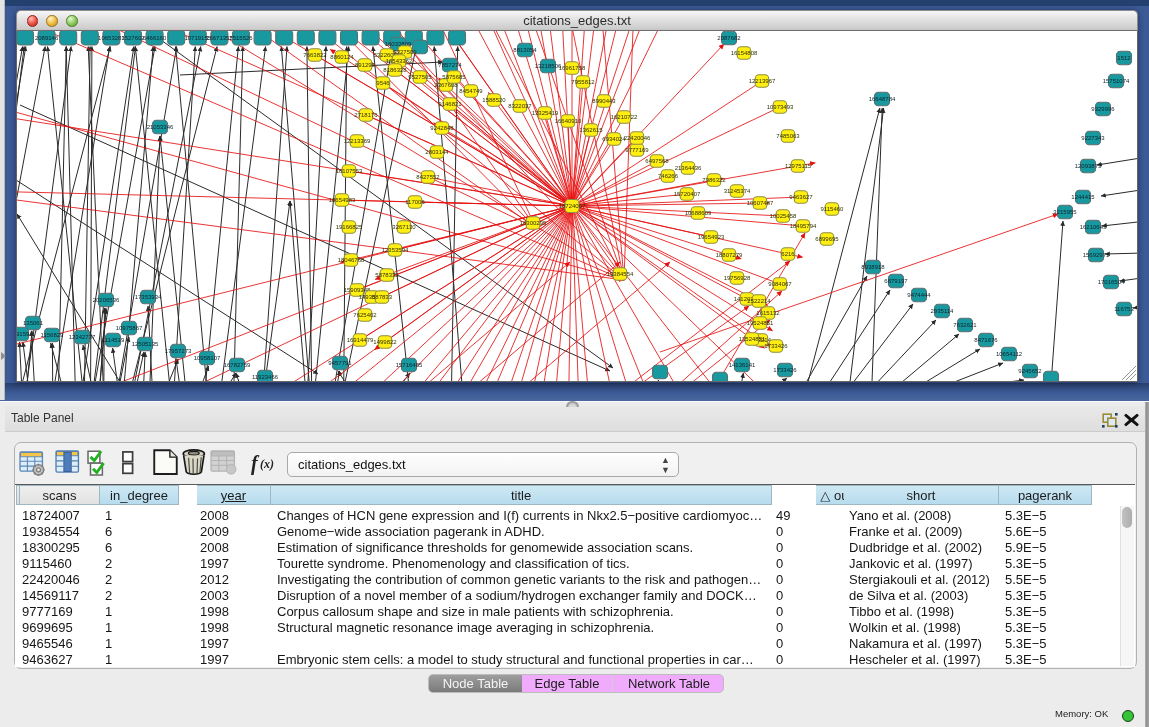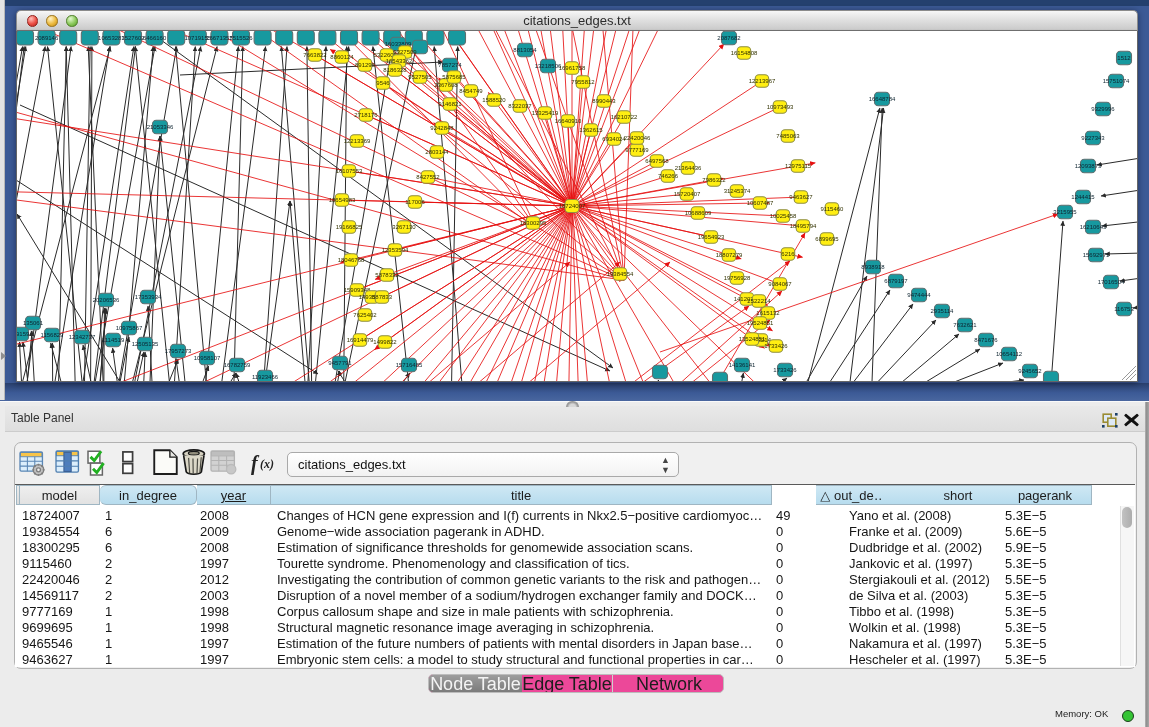--- a/index.html
+++ b/index.html
@@ -27,21 +27,21 @@
 #rstrip { left:1144.5px; top:0px; width:4.5px; height:326.5px; background:linear-gradient(90deg,#b5b5b5,#8f8f8f 40%,#a8a8a8); }
 #toolpanel { left:14px; top:40px; width:1123px; height:227px; background:#f0f0f0; border:1px solid #b2b2b2; border-radius:7px; }
 #combo { left:272px; top:9px; width:392px; height:25px; background:linear-gradient(#ffffff,#f2f2f2); border:1px solid #a9a9a9; border-radius:5px; font-size:13px; color:#111; line-height:23px; padding-left:10px; }
 #combo .arr { position:absolute; right:8px; top:2px; font-size:9px; color:#444; line-height:10px; }
 
 #tbl { left:15px; top:484px; width:1120px; height:182.5px; background:#fff; border-top:1px solid #5a5a5a; }
 .hd { position:absolute; top:485px; height:20px; background:linear-gradient(#cfe8f4,#b7dcee); border:1px solid #9fb6c3; border-left:none; font-size:13px; color:#1c1c1c; text-align:center; line-height:19px; }
 .trow { position:absolute; left:0; width:1149px; height:16.1px; font-size:13px; color:#161616; }
 .trow span { position:absolute; top:1.5px; white-space:nowrap; }
 
-#tabs { left:428px; top:673.5px; width:296px; height:19.5px; background:#ec4899; border:1px solid #bcbcbc; border-radius:5px; overflow:hidden; font-size:18px; }
+#tabs { left:428px; top:673.5px; width:296px; height:19.5px; background:#f0abfc; border:1px solid #bcbcbc; border-radius:5px; overflow:hidden; font-size:13px; }
 #tabs .seg { position:absolute; top:0; height:100%; text-align:center; line-height:18px; color:#1d1d1d; }
 #tseg1 { left:0; width:93px; background:linear-gradient(#9d9d9d,#7b7b7b); color:#f4f4f4 !important; }
 #tseg2 { left:93px; width:91px; border-right:1px solid #cfcfcf; }
 #tseg3 { left:184px; width:112px; }
 #membar { left:1055px; top:708px; width:90px; height:16px; font-size:9.5px; color:#222; }
 #memdot { left:1121.5px; top:709.5px; width:12.5px; height:12.5px; border-radius:50%; background:#35c435; border:1px solid #1d3d1d; }
 .micon { position:absolute; top:11px; }
 </style></head>
 <body>
 <div id="stage">
@@ -652,26 +652,26 @@
  </g>
 
  <text x="236" y="27" font-family="Liberation Serif, serif" font-style="italic" font-weight="bold" font-size="20" fill="#222">f</text>
  <text x="245" y="25" font-family="Liberation Serif, serif" font-style="italic" font-weight="bold" font-size="12" fill="#222">(x)</text>
 </svg>
         <div class="abs" id="combo">citations_edges.txt<span class="arr">▲<br>▼</span></div>
       </div>
  </div>
  <div class="abs" id="tbl"></div>
  <div class="abs hd" style="left:16px;width:4px;background:linear-gradient(#ececec,#dcdcdc);border-left:1px solid #9fb6c3;"></div>
- <div class="abs hd" style="left:20px;width:80px;background:linear-gradient(#efefef,#e2e2e2);">model</div>
- <div class="abs hd" style="left:100px;width:97px;border-radius:6px;">in_degree</div>
+ <div class="abs hd" style="left:20px;width:80px;background:linear-gradient(#efefef,#e2e2e2);">scans</div>
+ <div class="abs hd" style="left:100px;width:79px;">in_degree</div>
  <div class="abs hd" style="left:197px;width:74px;text-decoration:underline;">year</div>
  <div class="abs hd" style="left:271px;width:501px;">title</div>
  <div class="abs hd" style="left:772px;width:72px;text-align:center;padding-left:4px;margin-left:44px;">△ out_de…</div>
- <div class="abs hd" style="left:881px;width:155px;">short</div>
+ <div class="abs hd" style="left:844px;width:155px;">short</div>
  <div class="abs hd" style="left:999px;width:93px;">pagerank</div>
  <div class="trow" style="top:506.0px">
       <span style="left:22px">18724007</span>
       <span style="left:105px">1</span>
       <span style="left:200px">2008</span>
       <span style="left:277px">Changes of HCN gene expression and I(f) currents in Nkx2.5−positive cardiomyoc…</span>
       <span style="left:776px">49</span>
       <span style="left:849px">Yano et al. (2008)</span>
       <span style="left:1005px">5.3E−5</span>
     </div>
@@ -735,21 +735,20 @@
       <span style="left:200px">1998</span>
       <span style="left:277px">Structural magnetic resonance image averaging in schizophrenia.</span>
       <span style="left:776px">0</span>
       <span style="left:849px">Wolkin et al. (1998)</span>
       <span style="left:1005px">5.3E−5</span>
     </div>
     <div class="trow" style="top:634.8px">
       <span style="left:22px">9465546</span>
       <span style="left:105px">1</span>
       <span style="left:200px">1997</span>
-      <span style="left:277px">Estimation of the future numbers of patients with mental disorders in Japan base…</span>
       <span style="left:776px">0</span>
       <span style="left:849px">Nakamura et al. (1997)</span>
       <span style="left:1005px">5.3E−5</span>
     </div>
     <div class="trow" style="top:650.9px">
       <span style="left:22px">9463627</span>
       <span style="left:105px">1</span>
       <span style="left:200px">1997</span>
       <span style="left:277px">Embryonic stem cells: a model to study structural and functional properties in car…</span>
       <span style="left:776px">0</span>

